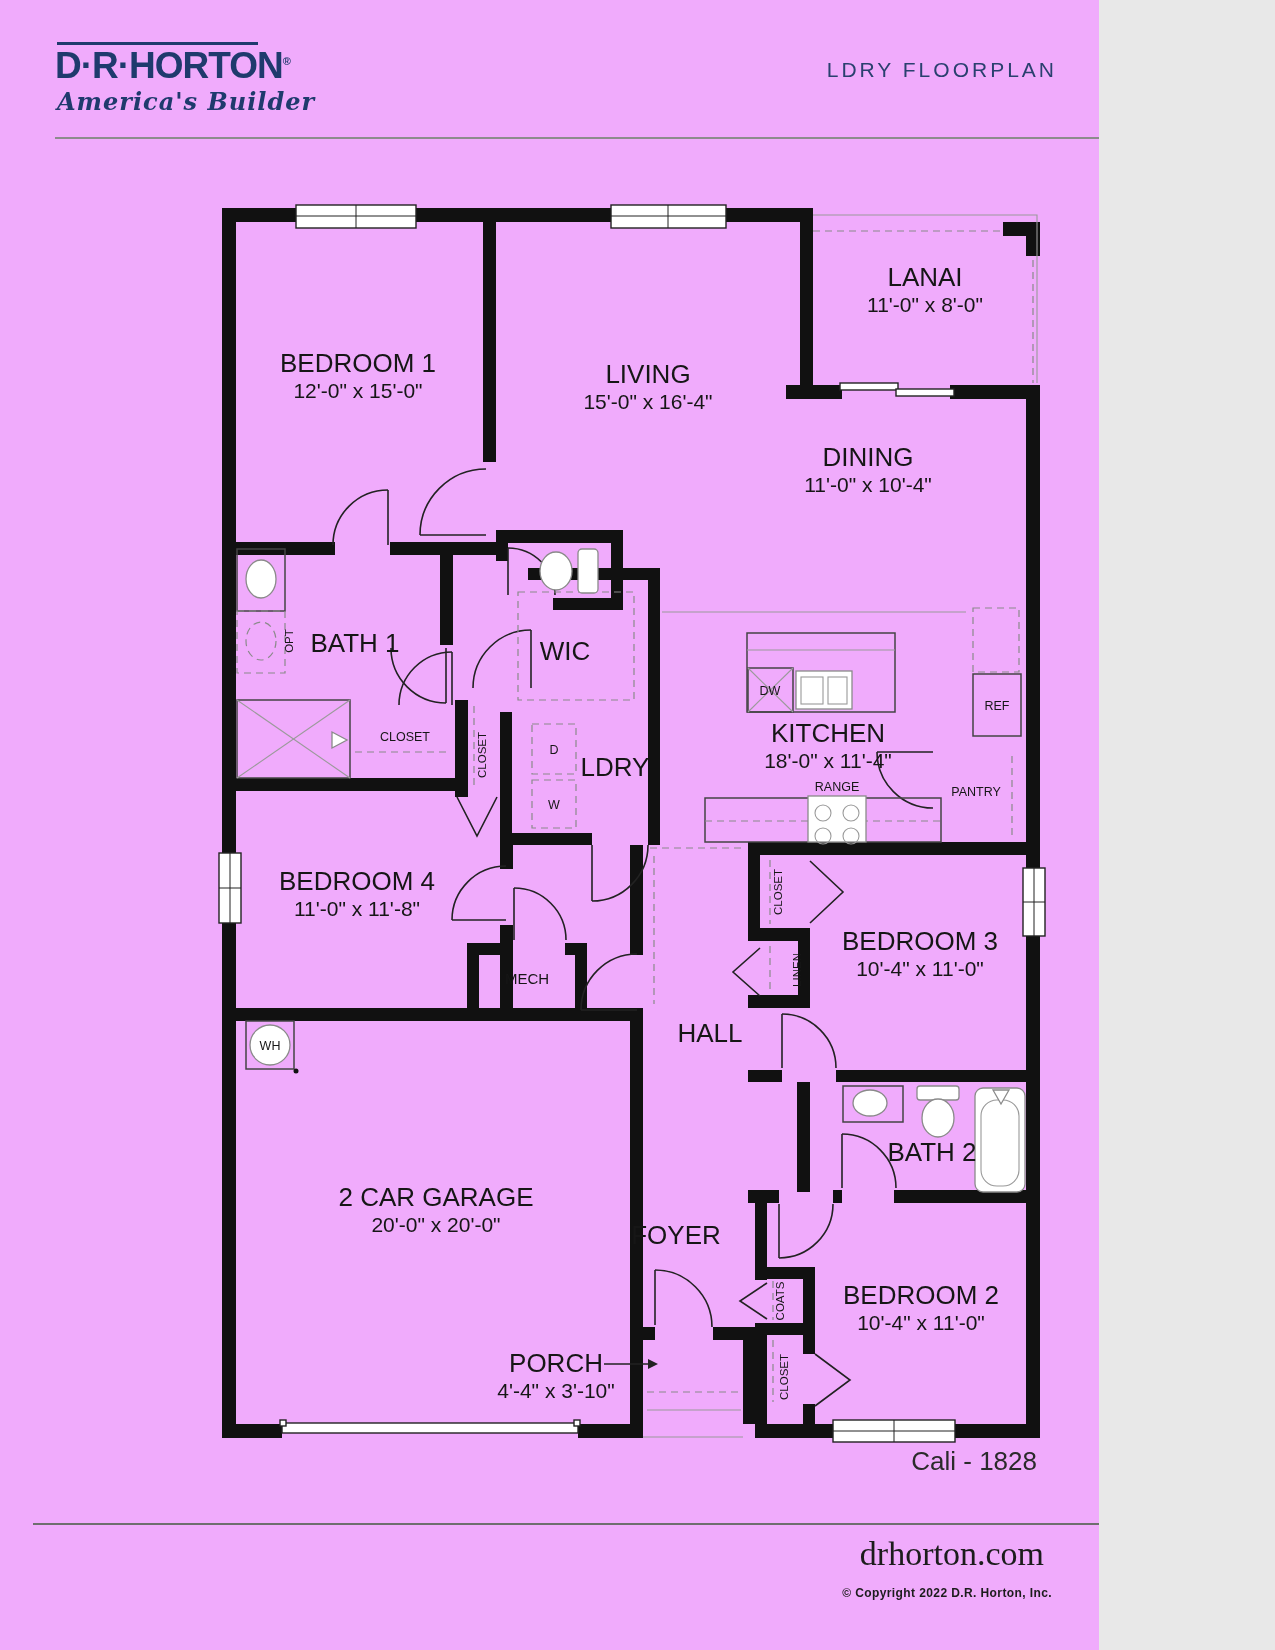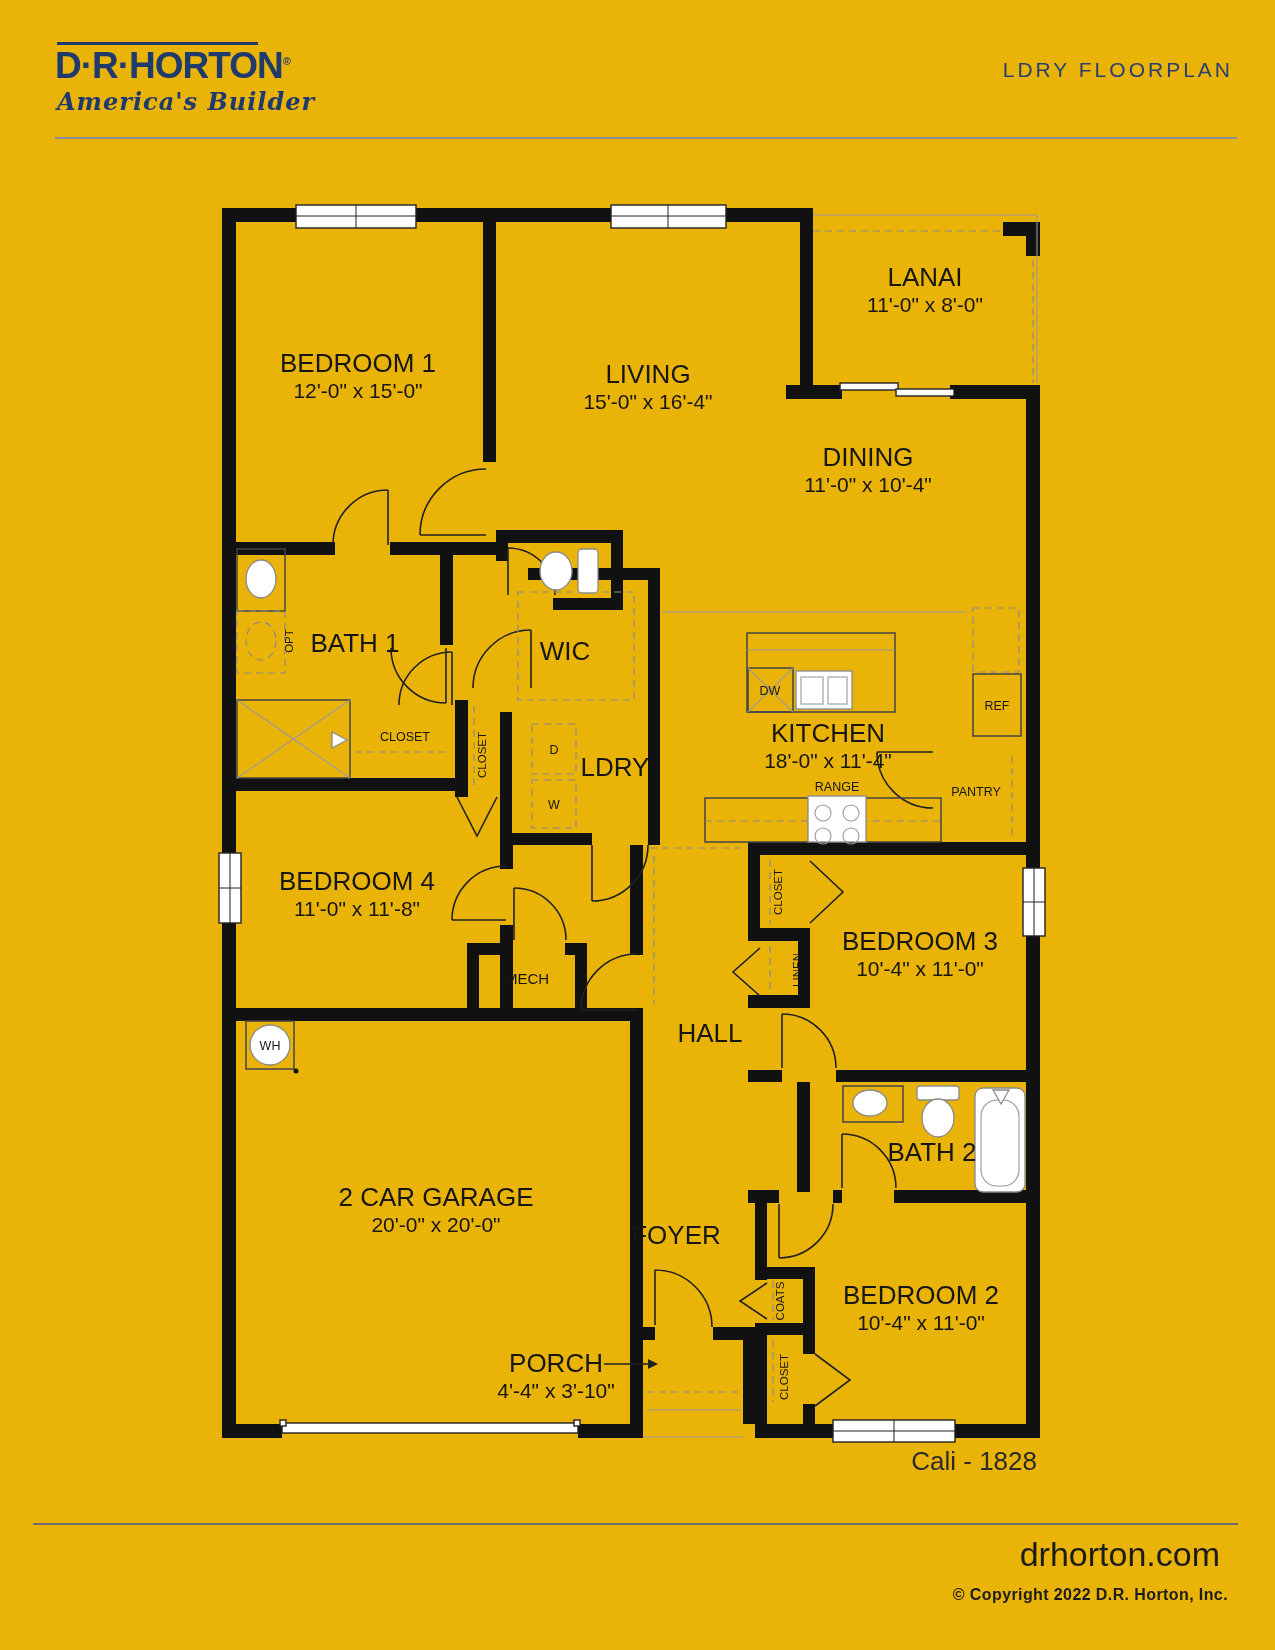--- a/index.html
+++ b/index.html
@@ -1,31 +1,31 @@
 <!DOCTYPE html>
 <html><head>
 <meta charset="utf-8">
 <style>
   html,body{margin:0;padding:0;background:#e8e8e8;}
-  .page{position:relative;width:1275px;height:1650px;background:#eab308;overflow:hidden;
+  .page{position:relative;width:1099px;height:1650px;background:#f0abfc;overflow:hidden;
         font-family:"Liberation Sans",sans-serif;}
   
   .logo{position:absolute;left:55px;top:42px;width:230px;color:#1f3a6d;}
   .logo-rule{height:3px;background:#1f3a6d;width:201px;margin:0 0 2px 2px;}
   .logo-brand{font-size:37px;font-weight:bold;letter-spacing:-1px;line-height:1.05;white-space:nowrap;}
   .logo-reg{font-size:11px;vertical-align:super;}
   .logo-tag{font-family:"DejaVu Serif",serif;font-style:italic;font-weight:bold;
             font-size:24px;letter-spacing:1px;margin-top:1px;margin-left:2px;white-space:nowrap;}
   .hdr-title{position:absolute;top:58px;right:42px;font-size:21px;letter-spacing:3px;
              color:#2a406f;font-weight:500;white-space:nowrap;}
   .divider{position:absolute;left:55px;top:137px;width:1182px;height:2px;background:#8c8c8c;}
   
   .footer-line{position:absolute;left:33px;top:1523px;width:1205px;height:2px;background:#6e6e6e;}
-  .site{position:absolute;right:55px;top:1535px;font-size:34px;color:#1c1c1c;white-space:nowrap;}
-  .copy{position:absolute;right:47px;top:1586px;font-size:16px;font-weight:bold;
+  .site{position:absolute;right:55px;top:1535px;font-size:34px;color:#1c1c1c;white-space:nowrap;font-family:Liberation Serif, serif;}
+  .copy{position:absolute;right:47px;top:1586px;font-size:12px;font-weight:bold;
         letter-spacing:.4px;color:#1c1c1c;white-space:nowrap;}
   
   svg.plan{position:absolute;left:0;top:0;}
   svg text{font-family:"Liberation Sans",sans-serif;fill:#161616;text-anchor:middle;}
   .rm{font-size:26px;}
   .dim{font-size:21px;}
   .md{font-size:15px;}
   .sm{font-size:12.5px;}
   .vt{font-size:11.5px;}
   .code{font-size:26px;text-anchor:end;fill:#2b2b2b;}

